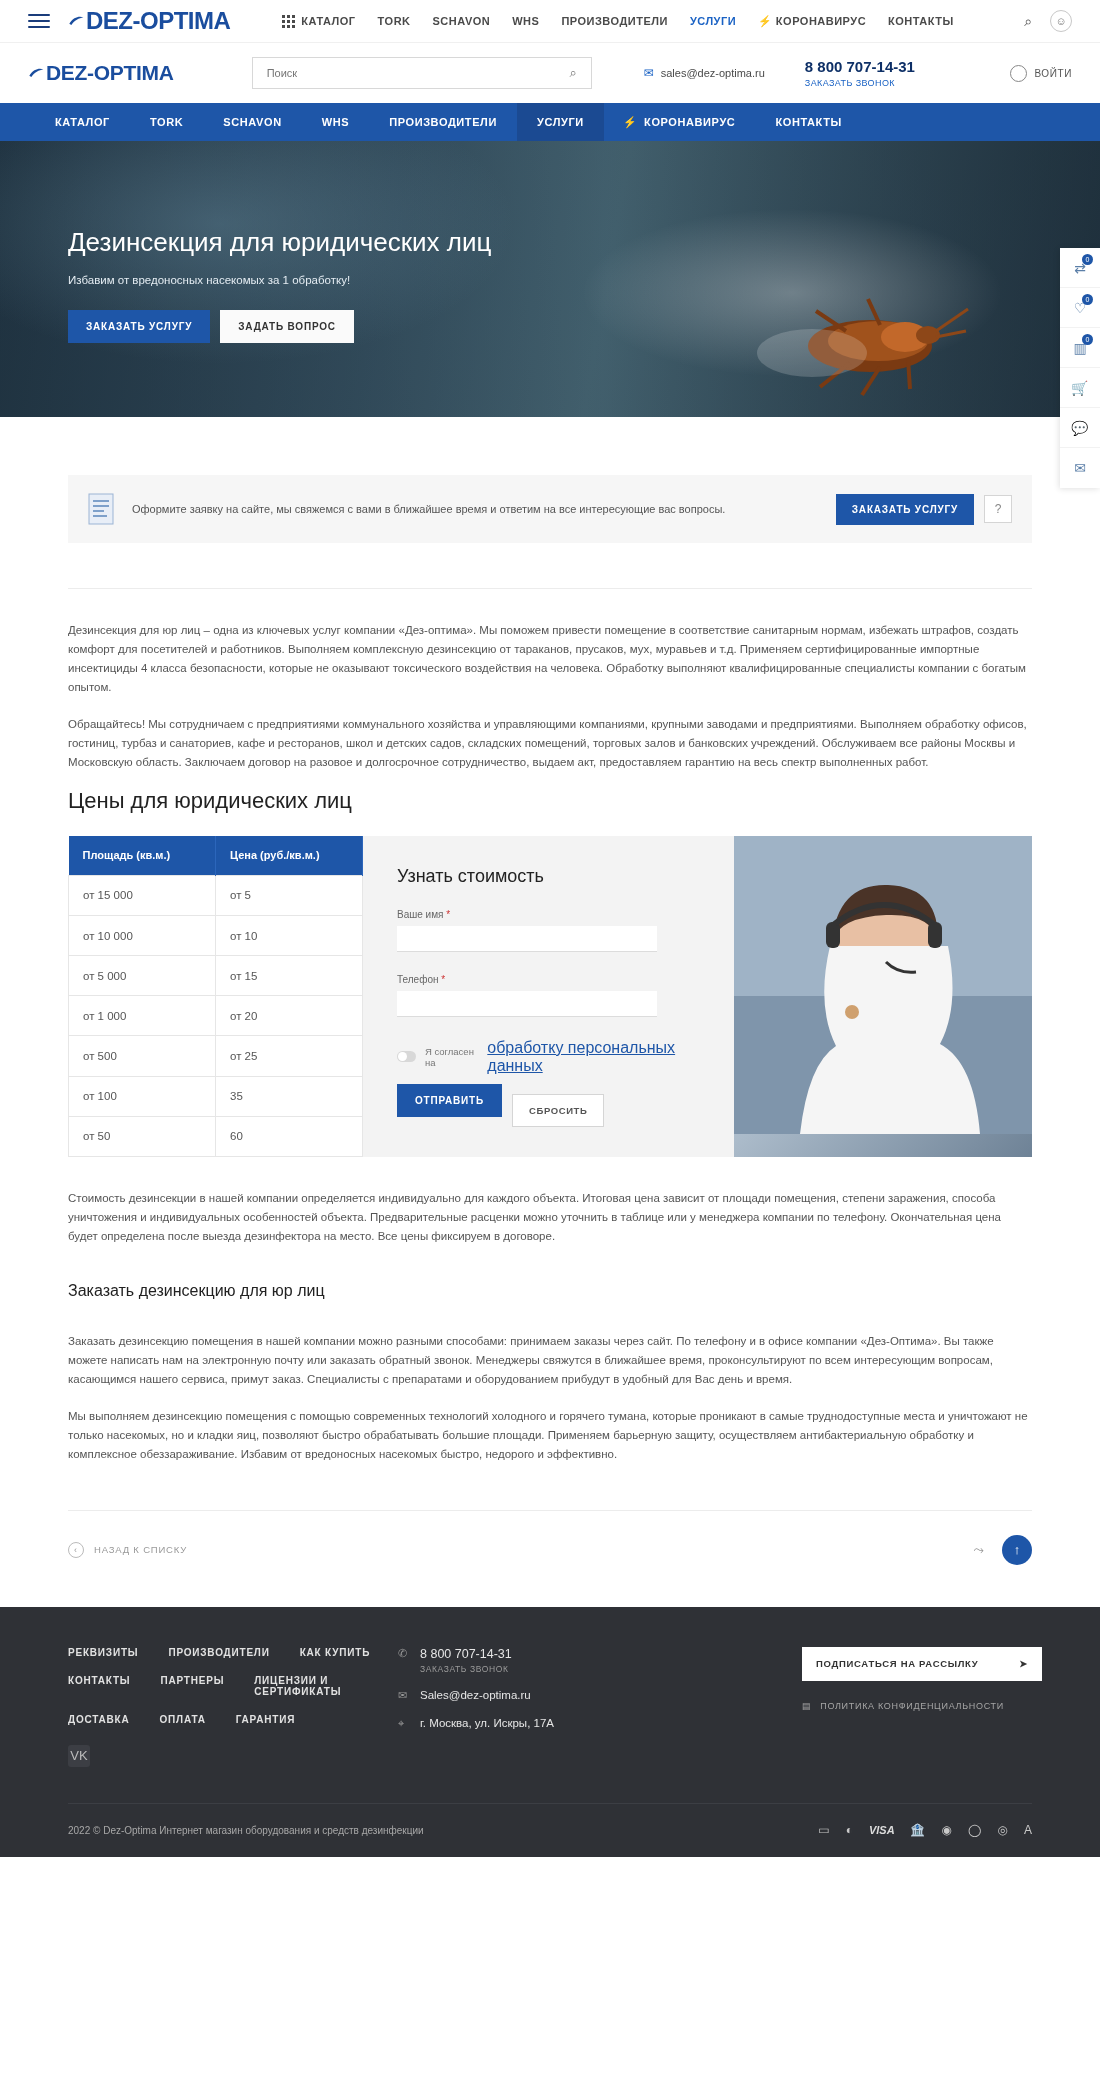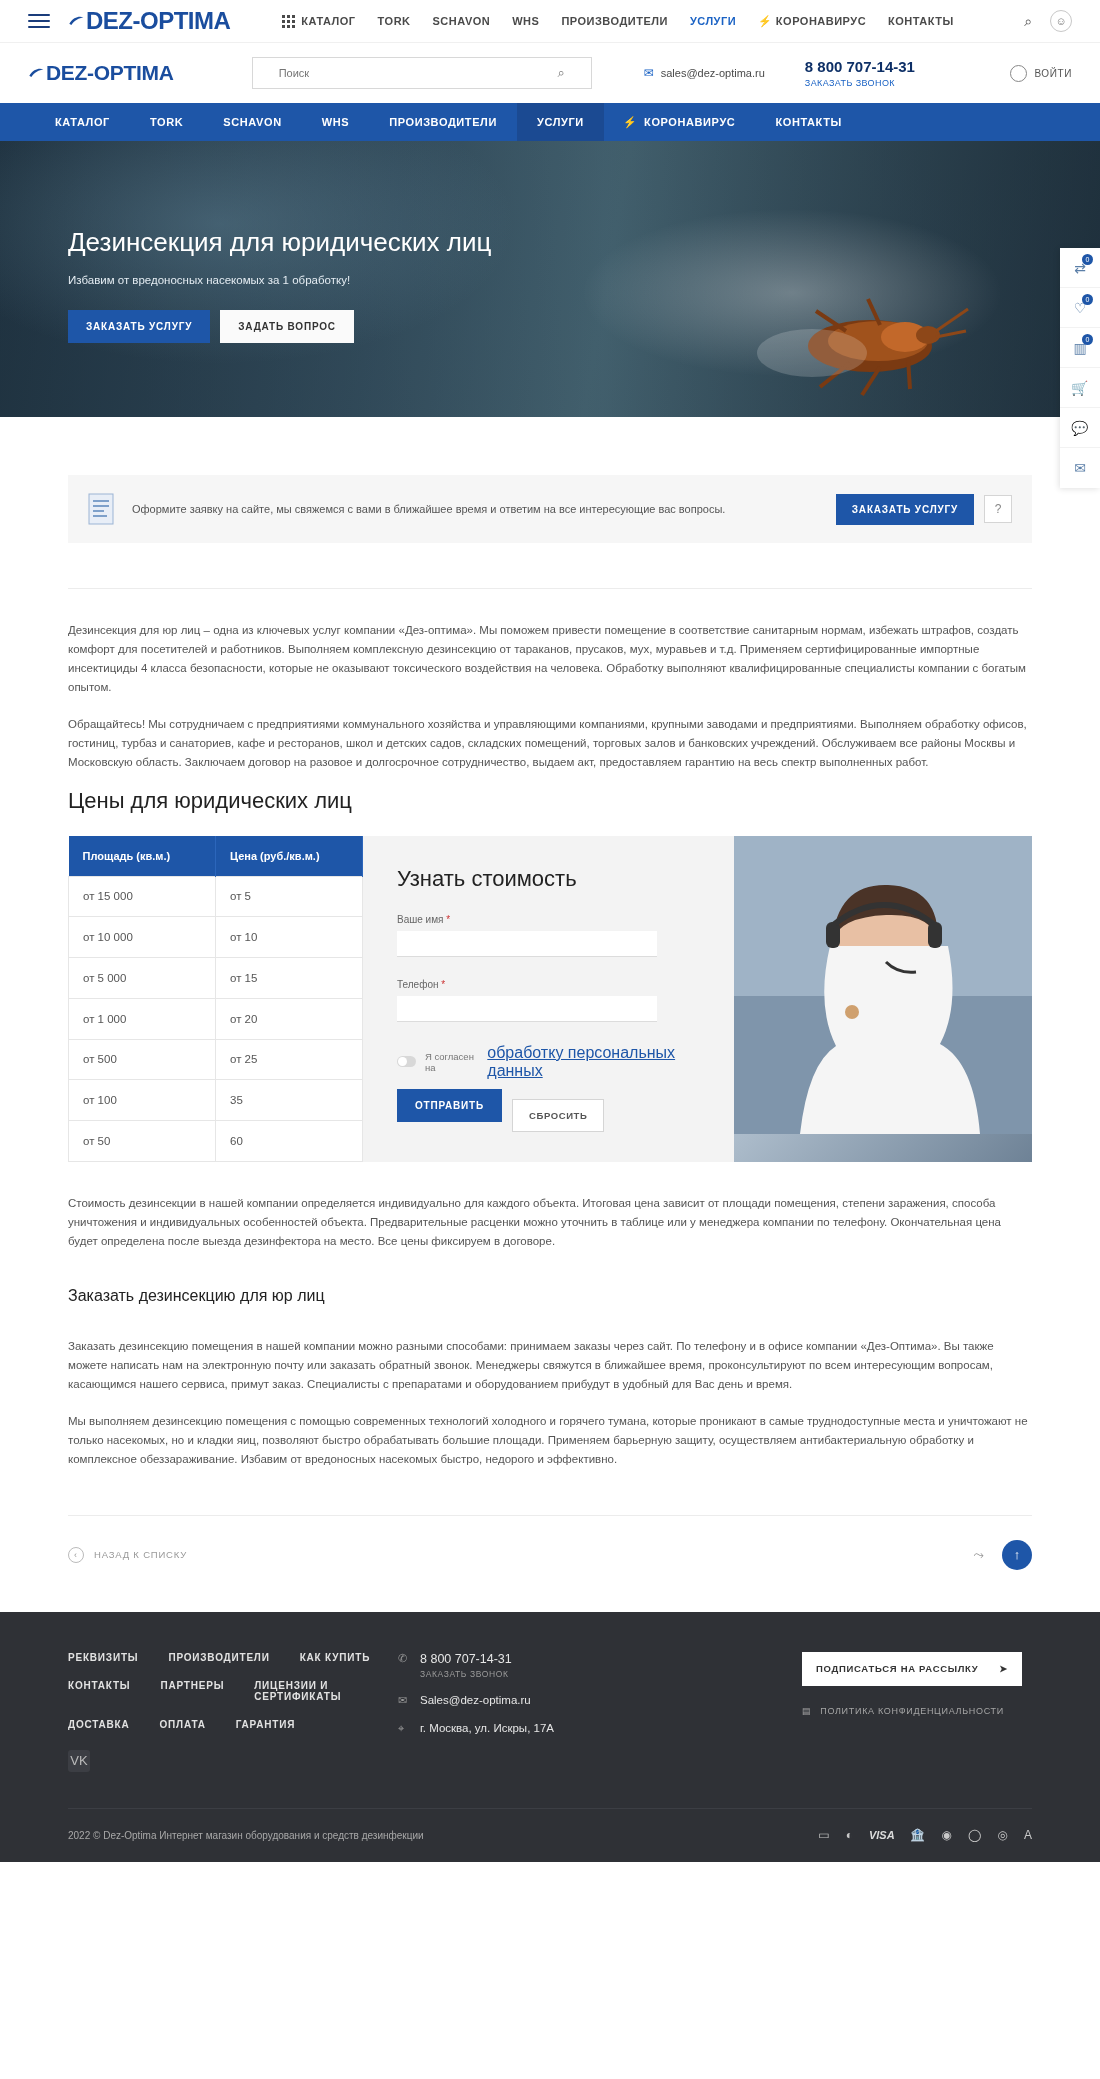--- a/index.html
+++ b/index.html
@@ -41,21 +41,21 @@
     padding: 0 28px;
     background: #fff;
   }
   .logo-main { font-size: 21px; font-weight: bold; color: #1a4d9e; letter-spacing: -0.3px; display: flex; align-items: center;}
   .logo-swoosh { width: 16px; height: 16px; margin-right: 2px; }
   .searchbox {
     margin-left: 78px;
     width: 340px; height: 32px;
     border: 1px solid #d8d8d8;
     display: flex; align-items: center;
-    padding: 0 26px;
+    padding: 0 14px;
     background: #fff;
   }
   .searchbox input { border: none; outline: none; flex: 1; font-size: 11px; color: #999; font-family: inherit;}
   .searchbox .sic { color: #777; font-size: 13px;}
   .hdr-mail { margin-left: 52px; font-size: 11px; color: #4a4a4a; display: flex; align-items: center; gap: 7px;}
   .hdr-mail .env { color: #1a62c4; font-size: 12px;}
   .hdr-phone { margin-left: 40px; text-align: left;}
   .hdr-phone .num { font-size: 15px; font-weight: bold; color: #0d2f66;}
   .hdr-phone .call { font-size: 9px; color: #1a62c4; letter-spacing: .4px; text-transform: uppercase; margin-top: 2px; display:block;}
   .login-btn { margin-left: auto; display: flex; align-items: center; gap: 7px; font-size: 10px; color: #555; letter-spacing: .6px; text-transform: uppercase;}
@@ -153,21 +153,21 @@
     background: #1e56a8; color: #fff; font-size: 11px; font-weight: bold;
     text-align: left; padding: 13px 14px; border-right: 1px solid #2c66bb;
   }
   .ptable td {
     font-size: 11.5px; color: #555; padding: 13px 14px;
     border: 1px solid #e6e6e6; background: #fff;
   }
   .ptable tr td:first-child { width: 147px; }
 
   .formbox { flex: 1; background: #f3f3f3; padding: 30px 34px; }
-  .formbox h3 { font-size: 22px; font-weight: normal; color: #222; margin-bottom: 22px;}
+  .formbox h3 { font-size: 18px; font-weight: normal; color: #222; margin-bottom: 22px;}
   .flabel { font-size: 10px; color: #666; margin-bottom: 6px; display: block;}
   .flabel .req { color: #c33; }
   .finput { width: 260px; height: 26px; background: #fff; border: none; border-bottom: 1px solid #dcdcdc; margin-bottom: 22px; font-family: inherit; font-size: 11px; padding: 0 6px;}
   .agree { display: flex; align-items: center; gap: 9px; }
   .toggle { width: 22px; height: 11px; background: #d8d8d8; border-radius: 6px; position: relative;}
   .toggle::after { content:""; position: absolute; left: 1px; top: 1px; width: 9px; height: 9px; border-radius: 50%; background: #fff;}
   .agree span { font-size: 9.5px; color: #777;}
   .agree a { color: #1e56a8; text-decoration: underline;}
   .fbtns { display: flex; gap: 10px; align-items: center;}
   .btn-reset { background: #fff; border: 1px solid #d5d5d5; color: #555; font-size: 9.5px; letter-spacing: .6px; text-transform: uppercase; padding: 10px 16px; font-family: inherit; cursor: pointer; font-weight: bold; margin-top: 19px;}
@@ -195,21 +195,21 @@
   .flinkrow { display: flex; gap: 30px; margin-bottom: 17px;}
   .flinkrow a { font-size: 10px; color: #e2e2e2; text-decoration: none; letter-spacing: .8px; text-transform: uppercase; font-weight: bold;}
   .vk { width: 22px; height: 22px; border-radius: 3px; background: #3c3e44; display: flex; align-items: center; justify-content: center; color: #bbb; font-size: 13px; margin-top: 20px;}
   .fcol-contacts { width: 290px; }
   .fc-line { display: flex; align-items: flex-start; gap: 10px; margin-bottom: 15px; font-size: 11.5px; color: #e6e6e6;}
   .fc-line .ic { color: #9a9a9a; font-size: 11px; width: 12px;}
   .fc-phone { font-size: 12.5px; }
   .fc-call { font-size: 8.5px; color: #9a9a9a; letter-spacing: .6px; text-transform: uppercase; margin-top: 3px;}
   .fcol-sub { margin-left: auto; width: 230px;}
   .subbtn {
-    background: #fff; color: #333; height: 34px; width: 220px;
+    background: #fff; color: #333; height: 34px; width: 240px;
     display: flex; align-items: center; justify-content: space-between;
     padding: 0 14px; font-size: 9.5px; letter-spacing: .7px; text-transform: uppercase; font-weight: bold;
   }
   .privacy { display: flex; align-items: center; gap: 9px; margin-top: 20px; font-size: 9px; color: #a5a5a5; letter-spacing: .7px; text-transform: uppercase;}
   .fbar { margin-top: 36px; border-top: 1px solid #3c3e44; display: flex; align-items: center; height: 54px;}
   .fbar .copy { font-size: 10px; color: #a8a8a8;}
   .pays { margin-left: auto; display: flex; align-items: center; gap: 16px; color: #c9c9c9; font-size: 12px;}
   .pay-visa { font-size: 11px; font-weight: bold; font-style: italic; color: #dcdcdc;}
 </style>
 </head>

